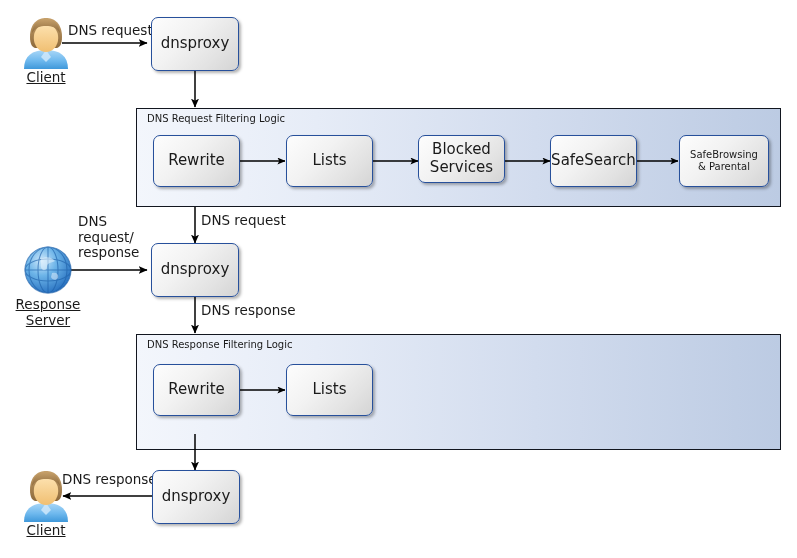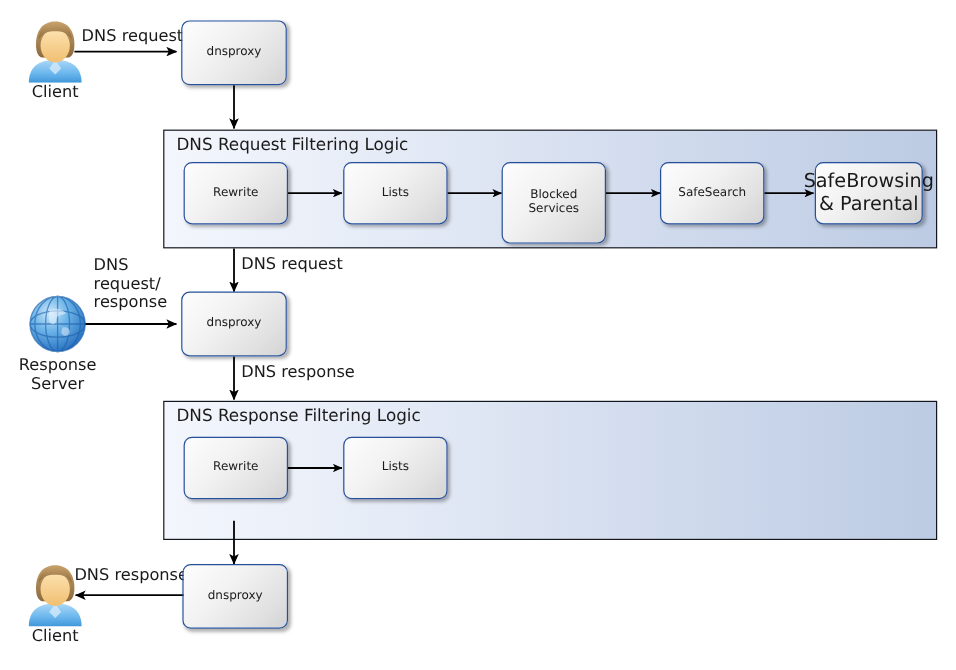--- a/index.html
+++ b/index.html
@@ -35,40 +35,40 @@
     box-sizing: border-box;
     border: 1.6px solid #27509b;
     border-radius: 7px;
     background: linear-gradient(135deg, #fdfdfd 0%, #f2f2f2 40%, #e2e2e2 75%, #d4d4d4 100%);
     box-shadow: 2px 2px 3px rgba(0,0,0,0.30);
     display: flex;
     align-items: center;
     justify-content: center;
     text-align: center;
     color: #1a1a1a;
-    font-size: 10px;
+    font-size: 15px;
     line-height: 1.18;
     z-index: 10;
     white-space: pre-line;
   }
-  .node.small { font-size: 16px; }
+  .node.small { font-size: 10px; }
 
   
   .panel {
     position: absolute;
     box-sizing: border-box;
     border: 1.4px solid #12161f;
     background: linear-gradient(to right, #f3f6fc 0%, #e6ecf7 28%, #d2dcee 62%, #bccbe3 100%);
     z-index: 2;
   }
   .panel-title {
     position: absolute;
     left: 10px;
     top: 4px;
-    font-size: 14px;
+    font-size: 10px;
     color: #1a1a1a;
     white-space: nowrap;
   }
 
   
   .label {
     position: absolute;
     font-size: 13.5px;
     color: #1a1a1a;
     line-height: 1.16;
@@ -83,20 +83,21 @@
     z-index: 8;
   }
   .actor-caption {
     position: absolute;
     font-size: 13.5px;
     color: #1a1a1a;
     text-align: center;
     line-height: 1.16;
     white-space: pre-line;
     z-index: 8;
+    text-decoration: underline;
   }
 </style>
 </head>
 <body>
 
 <div id="canvas">
 
   <svg id="edges" viewBox="0 0 797 558">
     <defs>
       <marker id="ah" markerWidth="9" markerHeight="8" refX="8.4" refY="4" orient="auto" markerUnits="userSpaceOnUse">
@@ -162,21 +163,21 @@
   <div class="label" style="left:68px; top:23px;">DNS request</div>
 
   <div class="node" style="left:151px; top:17px; width:88px; height:54px;">dnsproxy</div>
 
   <div class="panel" style="left:136px; top:108px; width:645px; height:99px;">
     <div class="panel-title">DNS Request Filtering Logic</div>
   </div>
 
   <div class="node" style="left:153px; top:135px; width:87px; height:52px;">Rewrite</div>
   <div class="node" style="left:286px; top:135px; width:87px; height:52px;">Lists</div>
-  <div class="node" style="left:418px; top:135px; width:87px; height:68px;">Blocked
+  <div class="node" style="left:418px; top:135px; width:87px; height:48px;">Blocked
 Services</div>
   <div class="node" style="left:550px; top:135px; width:87px; height:52px;text-align:right;">SafeSearch</div>
   <div class="node small" style="left:679px; top:135px; width:90px; height:52px;">SafeBrowsing
 &amp; Parental</div>
 
   <div class="label" style="left:201px; top:213px;">DNS request</div>
 
   <div class="actor" style="left:21px; top:243px;">
     <svg width="54" height="54" viewBox="0 0 54 54">
       <defs>

